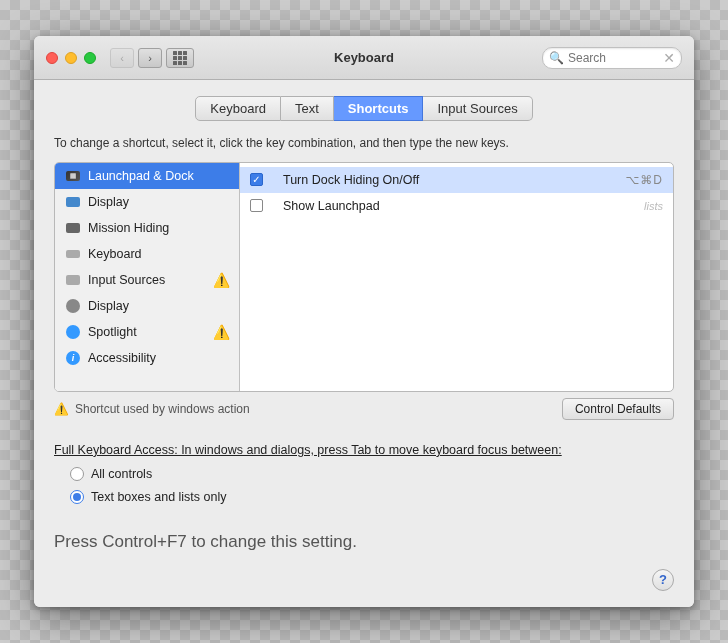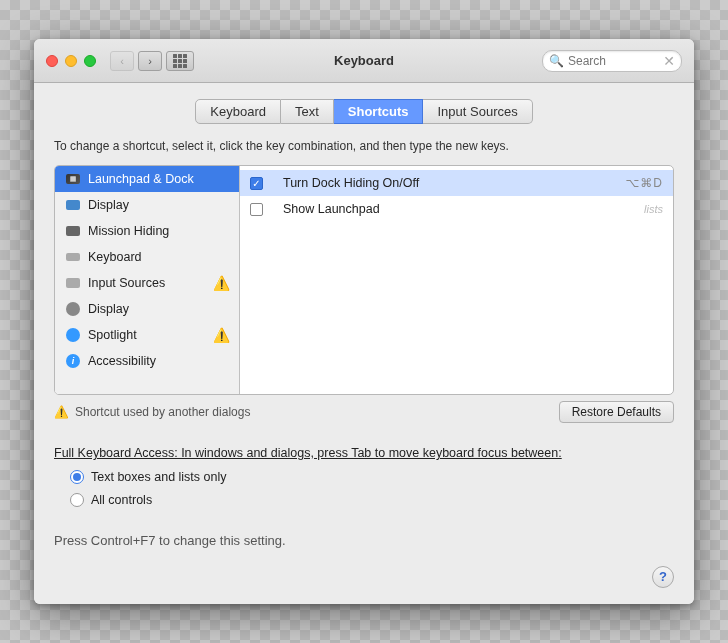--- a/index.html
+++ b/index.html
@@ -316,21 +316,21 @@
       border-color: #3d7de8;
       background: white;
     }
     .radio-inner {
       width: 8px;
       height: 8px;
       border-radius: 50%;
       background: #3d7de8;
     }
     .hint-text {
-      font-size: 13px;
+      font-size: 17px;
       color: #555;
       margin-top: 21px;
     }
 
     
     .help-area {
       display: flex;
       justify-content: flex-end;
       padding-top: 4px;
     }
@@ -534,37 +534,37 @@
           <div class="shortcut-checkbox"></div>
           <span class="shortcut-label">Show Launchpad</span>
           <span class="shortcut-key muted">lists</span>
         </div>
       </div>
     </div>
 
     <div class="bottom-bar">
       <div class="bottom-bar-left">
         <span>⚠️</span>
-        <span>Shortcut used by another dialogs</span>
+        <span>Shortcut used by windows action</span>
       </div>
-      <button class="restore-btn">Restore Defaults</button>
+      <button class="restore-btn">Control Defaults</button>
     </div>
 
     <div class="access-section">
       <div class="section-title">Full Keyboard Access: In windows and dialogs, press Tab to move keyboard focus between:</div>
-      <div class="radio-row">
-        <div class="radio-btn selected">
-          <div class="radio-inner"></div>
-        </div>
-        <span>Text boxes and lists only</span>
-      </div>
       <div class="radio-row">
         <div class="radio-btn"></div>
         <span>All controls</span>
       </div>
+      <div class="radio-row">
+        <div class="radio-btn selected">
+          <div class="radio-inner"></div>
+        </div>
+        <span>Text boxes and lists only</span>
+      </div>
       <div class="hint-text">Press Control+F7 to change this setting.</div>
     </div>
 
     <div class="help-area">
       <div class="help-btn">?</div>
     </div>
   </div>
 </div>
 
 </body></html>

